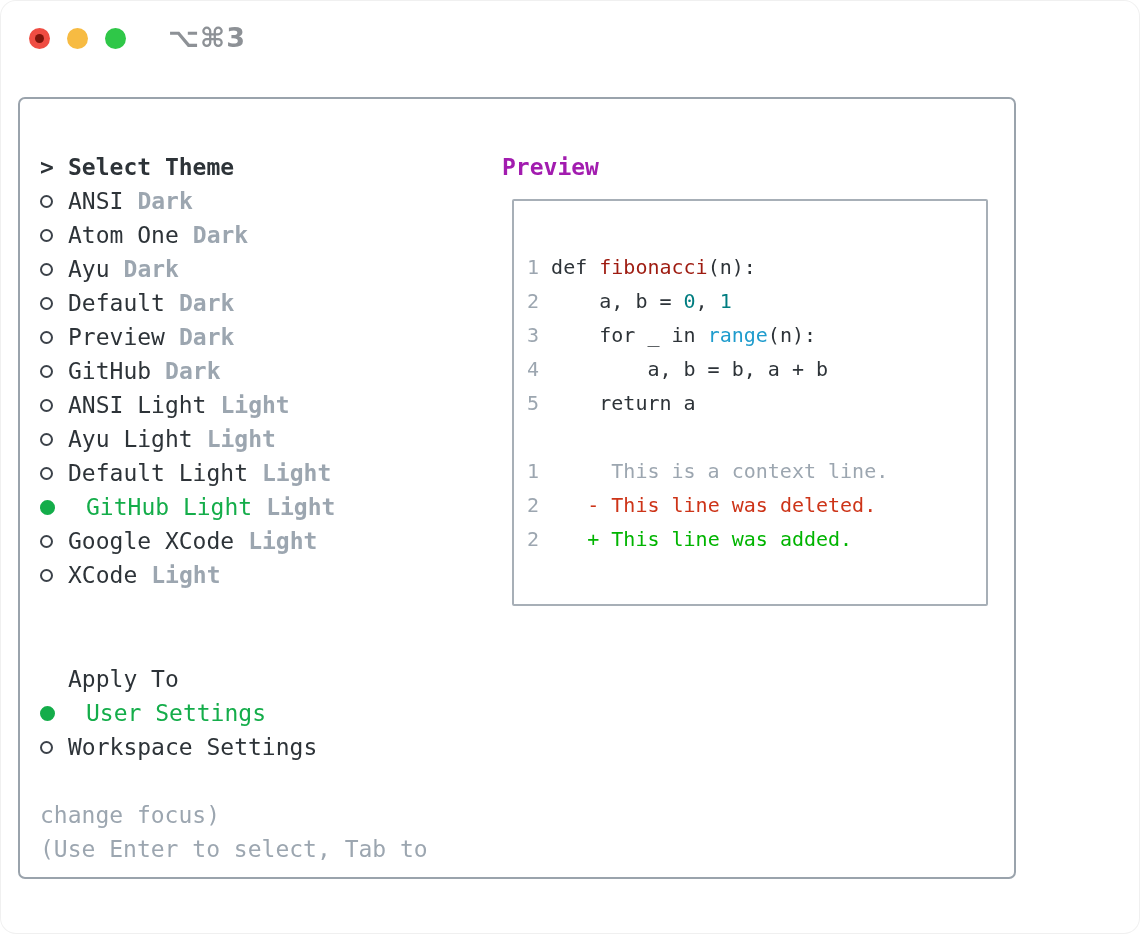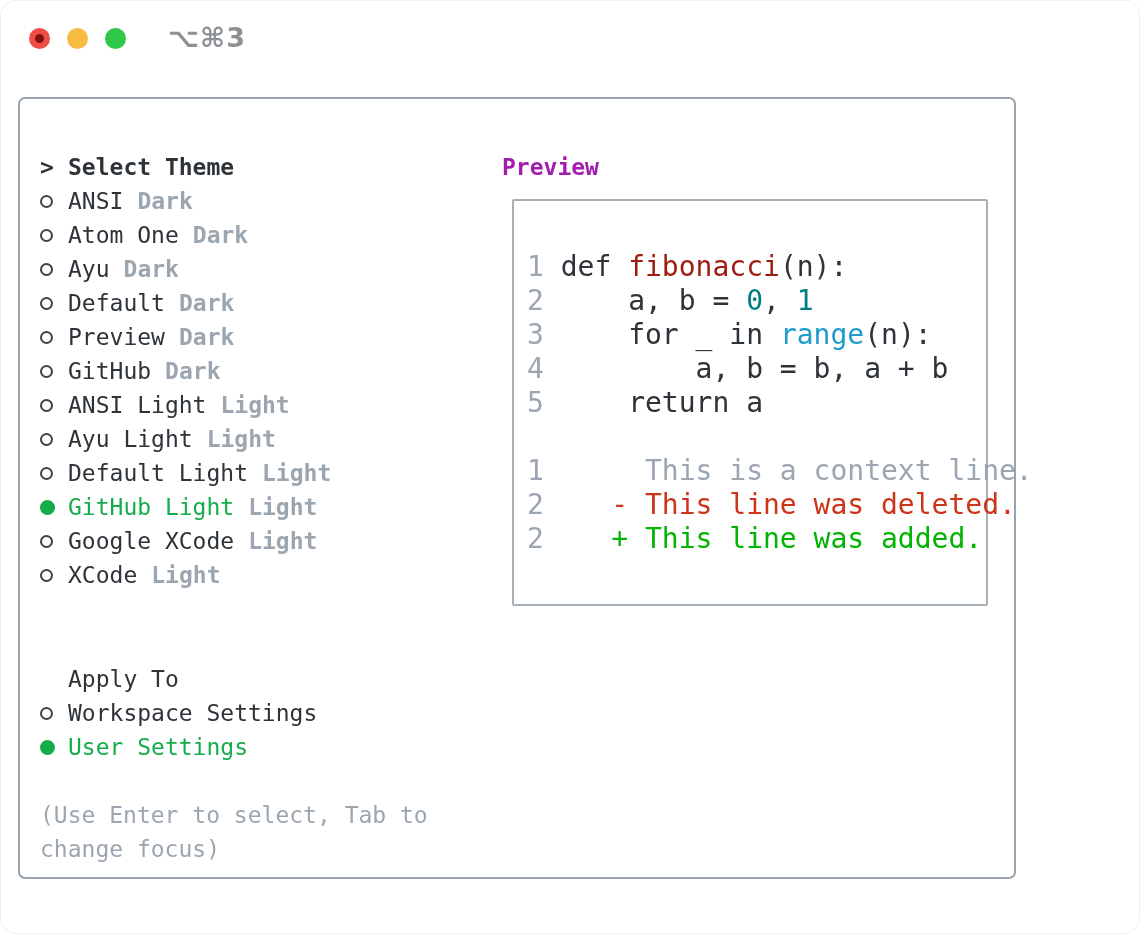--- a/index.html
+++ b/index.html
@@ -50,42 +50,42 @@
   .spacer { height:34px; }
   .prompt { width:28px; font-weight:bold; flex:none; }
   .bullet-box { width:28px; flex:none; display:flex; align-items:center; }
   .circle {
     width:13px; height:13px; box-sizing:border-box;
     border:2px solid #3c424a; border-radius:50%;
   }
   .row.selected .circle {
     width:15px; height:15px; border-color:var(--green); background:var(--green);
   }
-  .row.selected .label { color:var(--green); }
+  .row.selected .label { color:var(--green);margin-left:18px; }
   .label { font-weight:normal;text-align:center; }
   .hdr .label { font-weight:bold; }
   .tag { color:#9ca6b0; margin-left:14px;font-weight:bold; }
   .indent { padding-left:28px;margin-top:36px; }
   .help { margin-top:34px; color:#9ca6b0; }
   .help div { height:34px; line-height:34px; white-space:pre; }
   
   .right-col { position:absolute; left:482px; top:51px; }
   .preview-title {
     height:34px; line-height:34px;
     font-weight:bold; font-size:23px; color:#a21caf;
   }
   .preview-box {
     margin-top:15px; margin-left:10px;
     width:476px; height:407px; box-sizing:border-box;
     border:2px solid #a7afb7; border-radius:2px;
     background:#ffffff;
   }
   .code {
     margin:0; padding:49px 0 0 13px;
-    font-size:28px; line-height:34px;
+    font-size:20px; line-height:34px;
   }
   .code .line { height:34px; white-space:pre; }
 </style>
 </head>
 <body>
 
 <div class="window">
 
   <div class="titlebar">
     <span class="light" id="btn-close" style="background: rgb(239, 77, 67);">
@@ -174,35 +174,35 @@
     <span class="bullet-box"><span class="circle"></span></span>
     <span class="label">XCode</span>
     <span class="tag">Light</span>
   </div>
 </div>
       <div class="spacer"></div>
       <div class="row hdr indent">
         <span class="label" style="font-weight:normal">Apply To</span>
       </div>
       <div id="apply-rows">
+  <div class="row selected">
+    <span class="bullet-box"><span class="circle"></span></span>
+    <span class="label">User Settings</span>
+    
+  </div>
+
   <div class="row">
     <span class="bullet-box"><span class="circle"></span></span>
     <span class="label">Workspace Settings</span>
     
   </div>
-
-  <div class="row selected">
-    <span class="bullet-box"><span class="circle"></span></span>
-    <span class="label">User Settings</span>
-    
-  </div>
 </div>
       <div class="help">
+        <div>change focus)</div>
         <div>(Use Enter to select, Tab to</div>
-        <div>change focus)</div>
       </div>
     </div>
 
     <div class="right-col">
       <div class="preview-title">Preview</div>
       <div class="preview-box">
         <pre class="code" id="code"><div class="line"><span style="color: rgb(156, 166, 176);">1 </span><span style="color: rgb(45, 51, 56);">def </span><span style="color: rgb(158, 27, 16);">fibonacci</span><span style="color: rgb(45, 51, 56);">(n):</span></div><div class="line"><span style="color: rgb(156, 166, 176);">2</span><span style="color: rgb(45, 51, 56);">     a, b = </span><span style="color: rgb(0, 125, 128);">0</span><span style="color: rgb(45, 51, 56);">, </span><span style="color: rgb(0, 125, 128);">1</span></div><div class="line"><span style="color: rgb(156, 166, 176);">3</span><span style="color: rgb(45, 51, 56);">     for _ in </span><span style="color: rgb(31, 156, 205);">range</span><span style="color: rgb(45, 51, 56);">(n):</span></div><div class="line"><span style="color: rgb(156, 166, 176);">4</span><span style="color: rgb(45, 51, 56);">         a, b = b, a + b</span></div><div class="line"><span style="color: rgb(156, 166, 176);">5</span><span style="color: rgb(45, 51, 56);">     return a</span></div><div class="line"></div><div class="line"><span style="color: rgb(156, 166, 176);">1</span><span style="color: rgb(156, 166, 176);">      This is a context line.</span></div><div class="line"><span style="color: rgb(156, 166, 176);">2</span><span style="color: rgb(45, 51, 56);">    </span><span style="color: rgb(205, 52, 24);">- This line was deleted.</span></div><div class="line"><span style="color: rgb(156, 166, 176);">2</span><span style="color: rgb(45, 51, 56);">    </span><span style="color: rgb(0, 180, 0);">+ This line was added.</span></div></pre>
       </div>
     </div>
 

